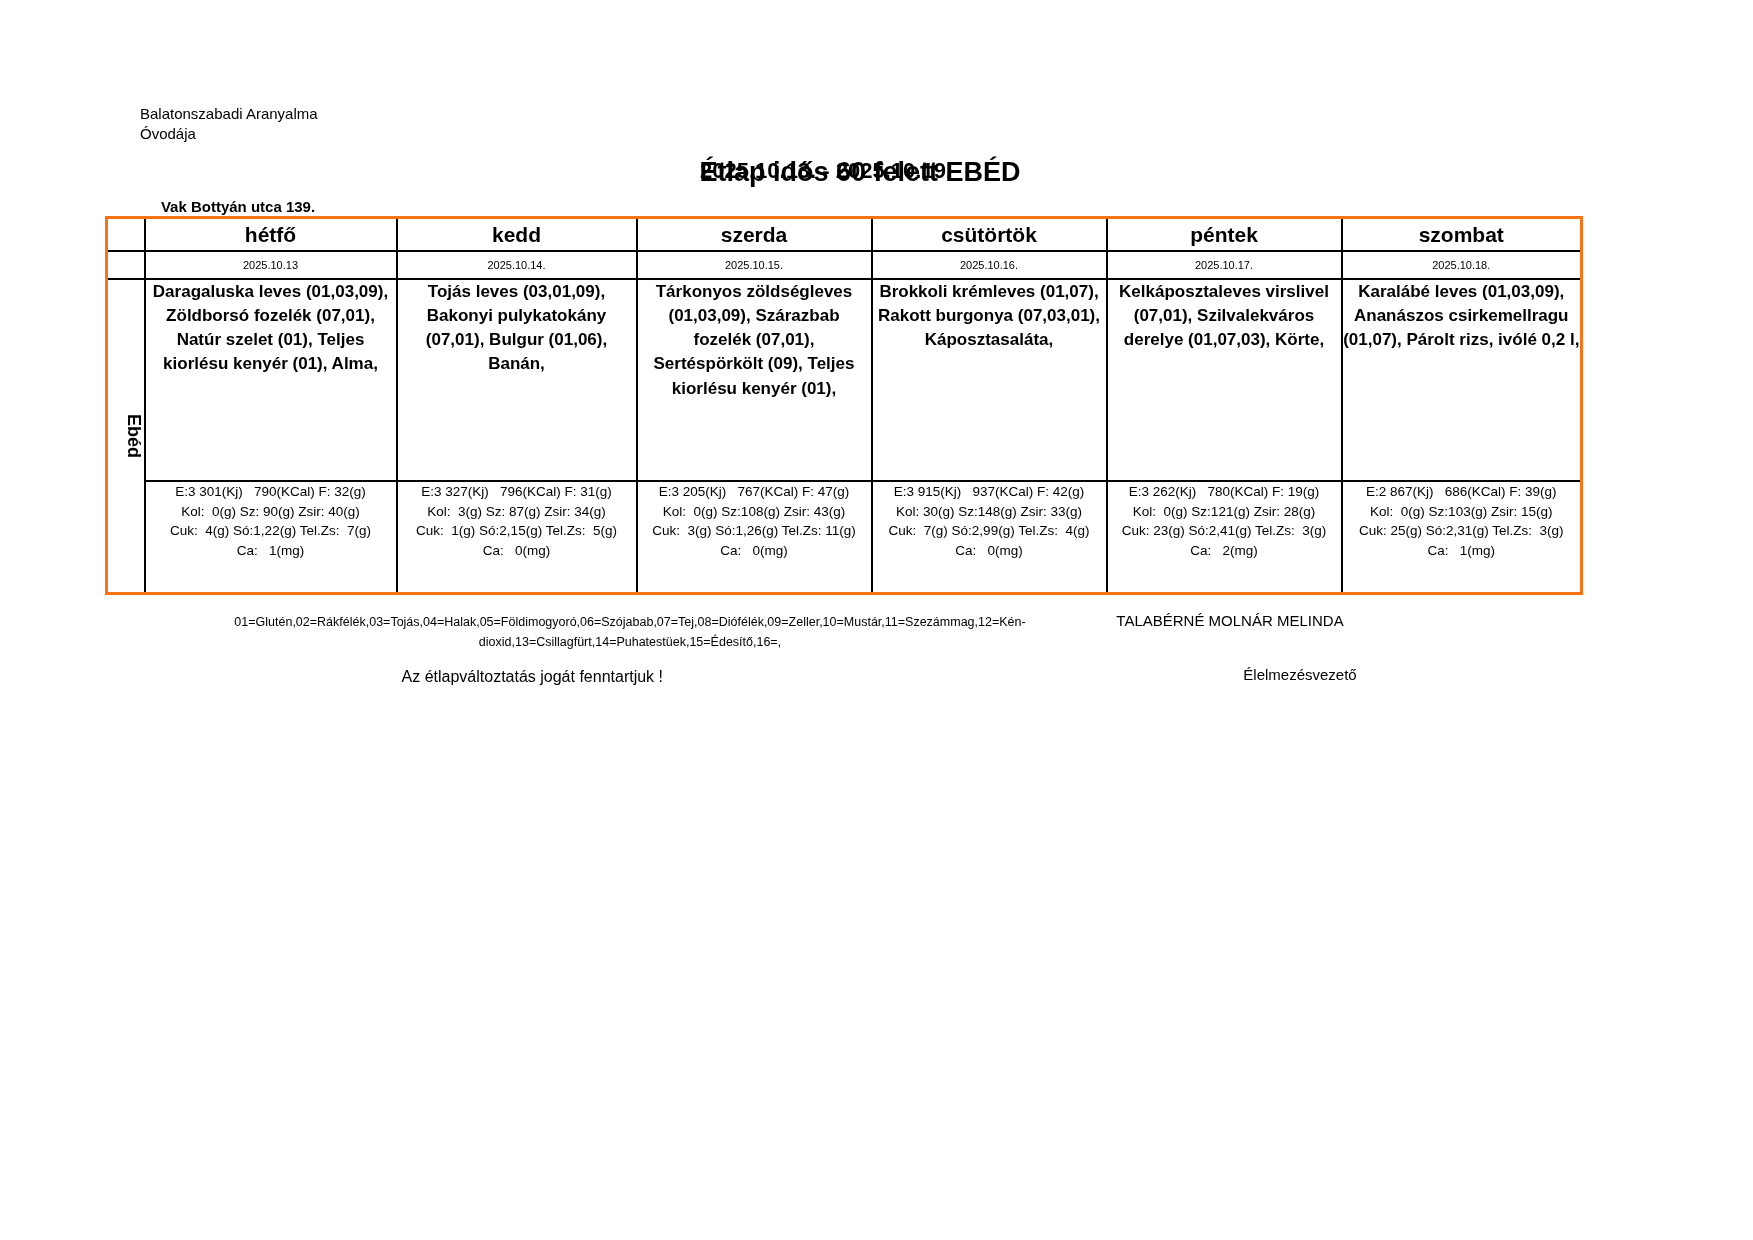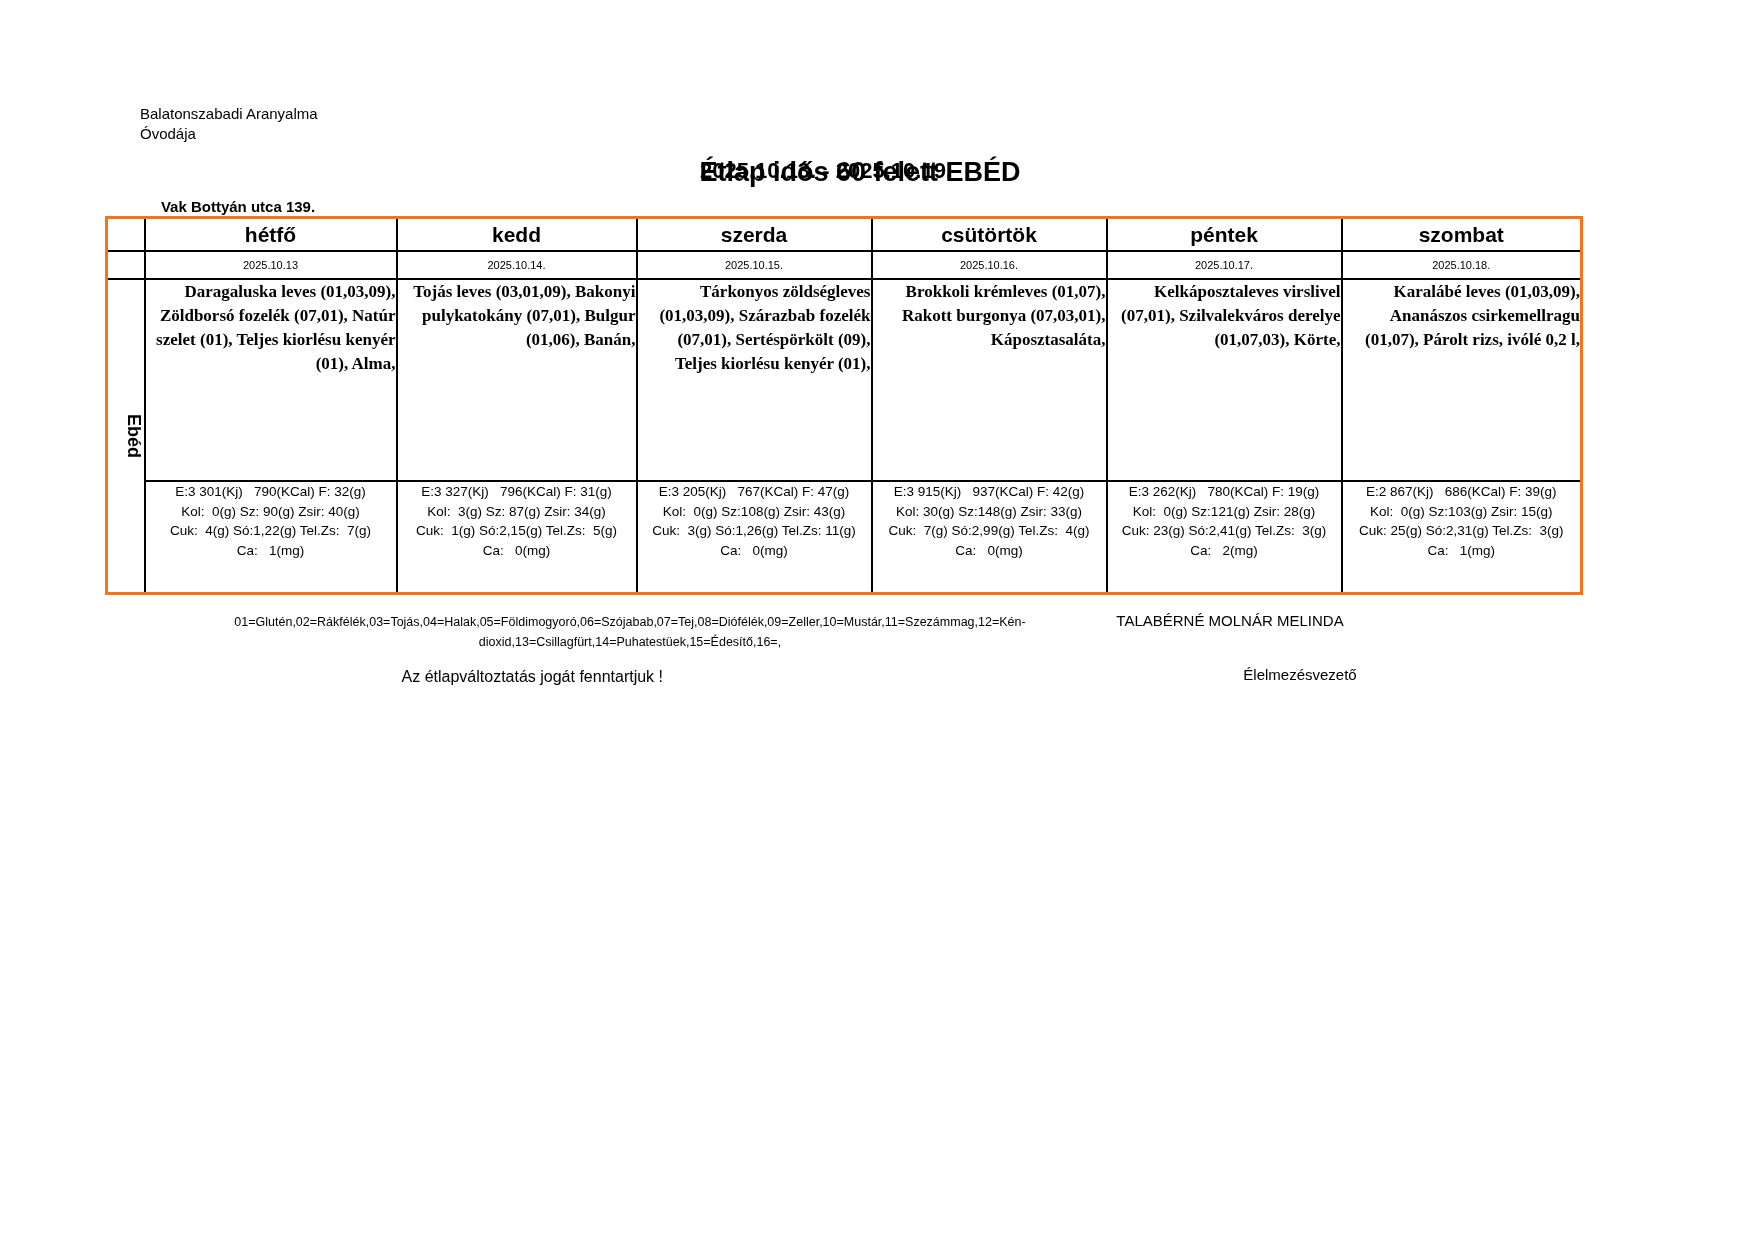--- a/index.html
+++ b/index.html
@@ -39,24 +39,23 @@
   }
   table.menu{border:3px solid #f97316;}
   td.day-head{
     font-weight:bold;font-size:21px;text-align:center;height:31px;
     vertical-align:middle;
   }
   td.date-cell{
     font-size:11px;text-align:center;height:26px;vertical-align:middle;
   }
   td.meal-cell{
-    height:200px;vertical-align:top;text-align:right;
+    height:200px;vertical-align:top;text-align:center;
     font-weight:bold;font-size:17px;line-height:1.42;
     padding:4px 2px 0 2px;
-    font-family:Liberation Serif, serif;
   }
   td.nutri-cell{
     height:110px;vertical-align:top;text-align:center;
     font-size:13.5px;line-height:1.45;padding-top:4px;
   }
   .nl{white-space:pre;}
   td.side-label{
     vertical-align:middle;text-align:center;
   }
   .vert{

